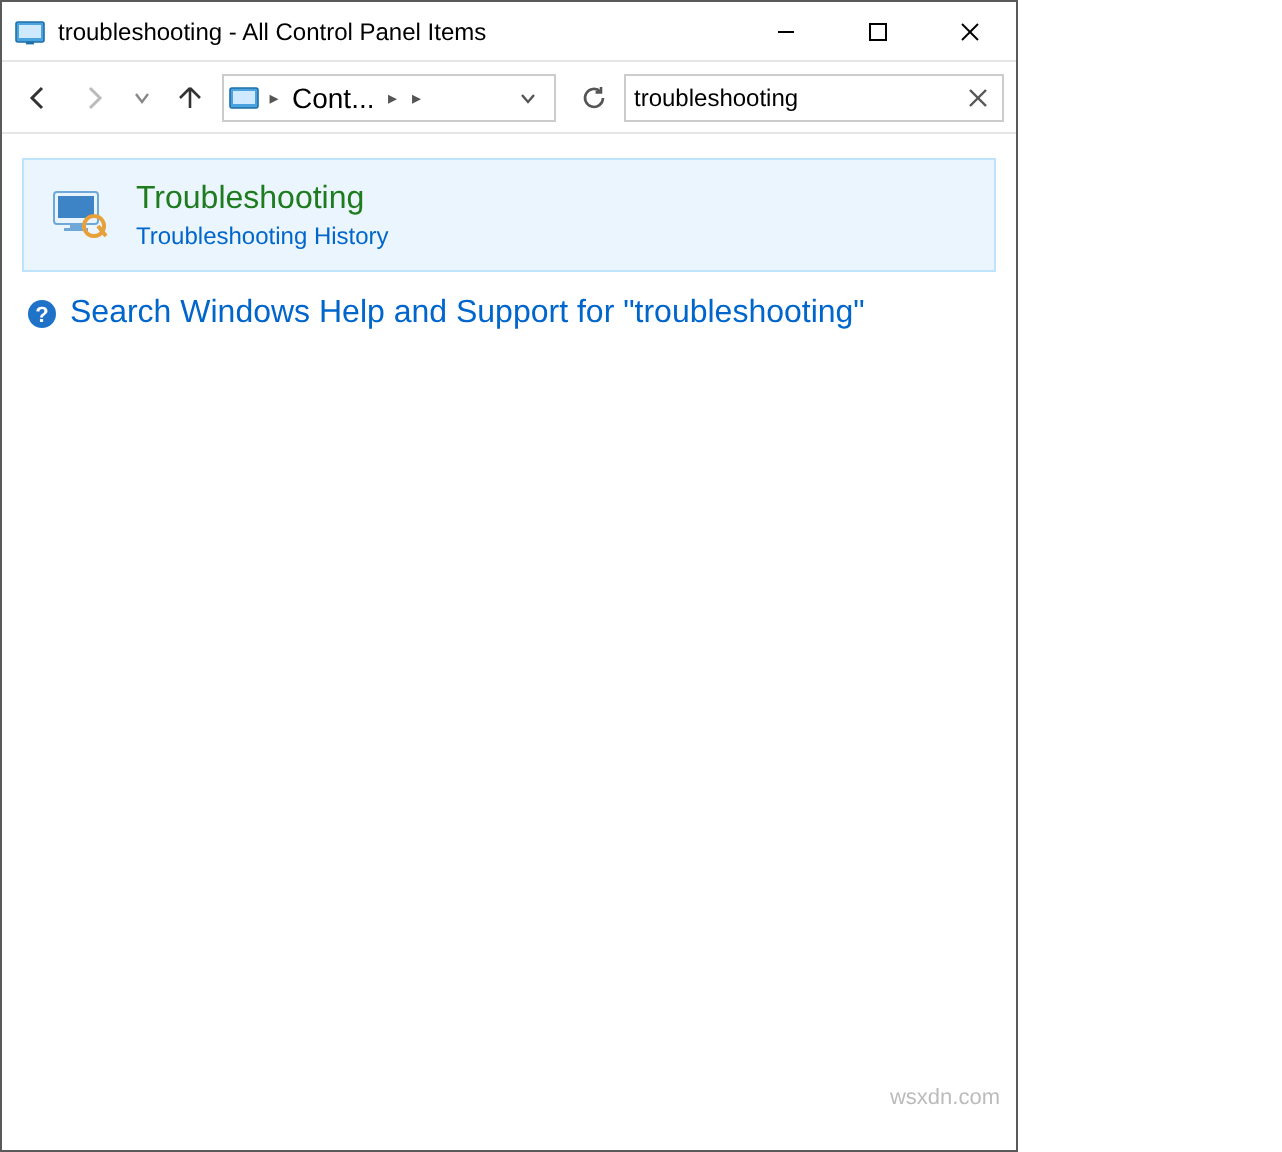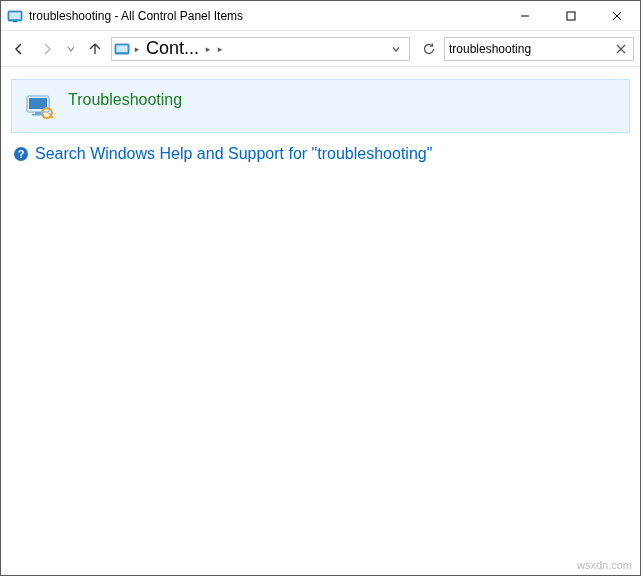--- a/index.html
+++ b/index.html
@@ -4,21 +4,21 @@
 <style>
   * { box-sizing: border-box; }
   html, body {
     margin: 0; padding: 0;
     font-family: "Segoe UI", Tahoma, sans-serif;
     font-size: 12px;
     background: #fff;
     color: #000;
   }
   .window {
-    width: 641px; height: 576px;
+    width: 509px; height: 576px;
     border: 1px solid #5a5a5a;
     display: flex; flex-direction: column;
     background: #fff;
   }
 
   
   .titlebar {
     height: 30px;
     display: flex; align-items: center;
     padding-left: 6px;
@@ -63,21 +63,21 @@
     overflow: hidden;
   }
   .address .cp-icon {
     width: 16px; height: 16px; flex-shrink: 0;
     display: flex; align-items: center; justify-content: center;
   }
   .crumb {
     display: flex; align-items: center;
     padding: 0 2px;
     white-space: nowrap;
-    font-size: 18px;
+    font-size: 14px;
     text-align: right;
   }
   .crumb-sep {
     width: 10px; text-align: center;
     color: #555;
     font-size: 9px;
   }
   .address .spacer { flex: 1; }
   .addr-drop, .refresh {
     width: 22px; height: 22px;
@@ -142,21 +142,21 @@
     display: flex; align-items: center; justify-content: center;
     flex-shrink: 0;
   }
   .help-text {
     color: #0066cc;
     font-size: 16px;
   }
 
   .watermark {
     position: absolute;
-    right: 8px; bottom: 4px;
+    right: 8px; bottom: 20px;
     font-size: 11px;
     color: #bbb;
     pointer-events: none;
   }
   .window { position: relative; }
 </style>
 </head>
 <body>
 
 <div class="window">
@@ -256,20 +256,21 @@
         <svg width="32" height="32" viewBox="0 0 32 32">
           <rect x="3" y="6" width="22" height="16" rx="1.5" fill="#e8f3fb" stroke="#6ea8d8" stroke-width="1"></rect>
           <rect x="5" y="8" width="18" height="11" fill="#3d84c6"></rect>
           <rect x="11" y="22" width="6" height="2" fill="#6ea8d8"></rect>
           <rect x="8" y="24" width="12" height="1.5" fill="#6ea8d8"></rect>
           <path d="M23 18 a5 5 0 1 0 0.01 0 M25 23 l4 5" fill="none" stroke="#e8a13a" stroke-width="2"></path>
         </svg>
       </span>
       <div>
         <div class="result-title">Troubleshooting</div>
+        <div class="result-sub">Troubleshooting History</div>
       </div>
     </div>
 
     <div class="help-row">
       <span class="help-icon">
         <svg width="16" height="16" viewBox="0 0 16 16">
           <circle cx="8" cy="8" r="7" fill="#1e73c8"></circle>
           <text x="8" y="12" text-anchor="middle" font-size="11" font-weight="bold" fill="#fff" font-family="Segoe UI, sans-serif">?</text>
         </svg>
       </span>

